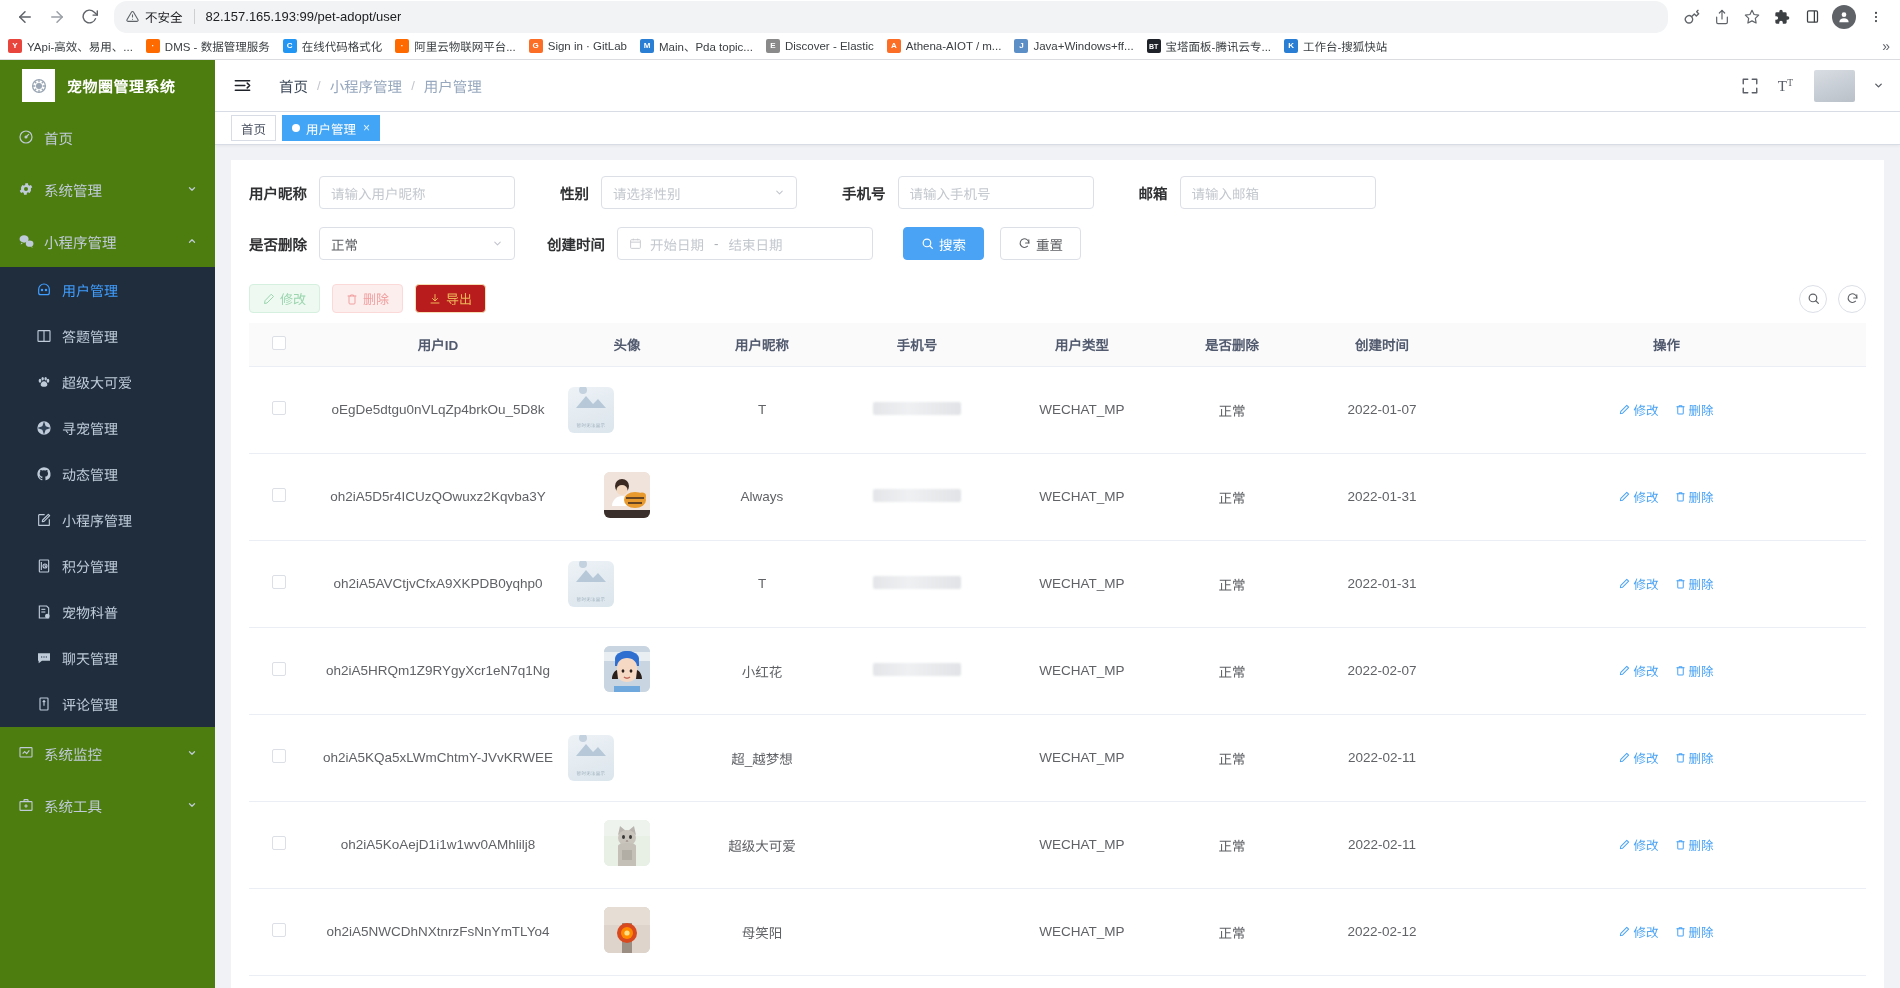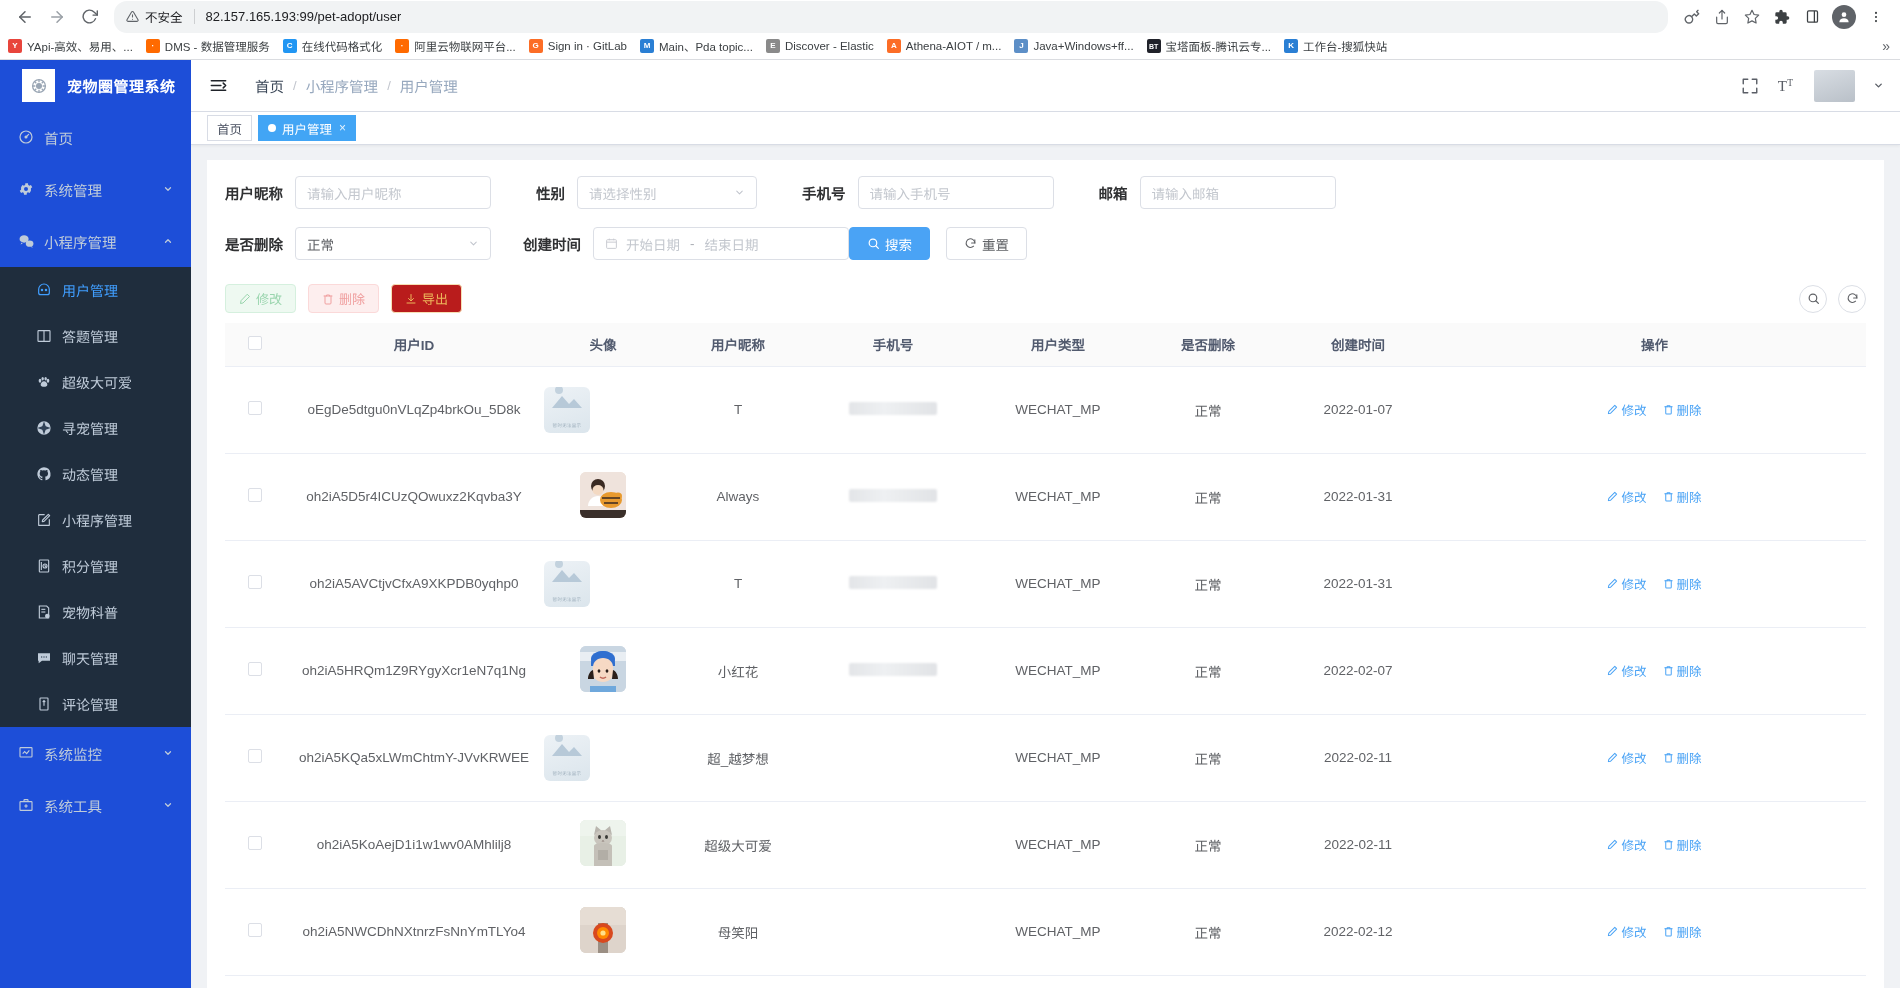--- a/index.html
+++ b/index.html
@@ -91,22 +91,22 @@
     display: flex; align-items: center; justify-content: center;
     font-size: 8px; color: #fff; font-weight: bold; line-height: 1;
   }
   #bm-overflow { margin-left: auto; color: #5f6368; font-size: 14px; flex: none; padding-right: 2px; }
 
   
   #app { display: flex; width: 1900px; height: 928px; }
 
   
   #sidebar {
-    width: 191px; flex: none;
-    background: #1d4ed8;
+    width: 215px; flex: none;
+    background: #4d7c0f;
     height: 928px;
     overflow: hidden;
     position: relative;
   }
   #brand {
     height: 51px;
     display: flex; align-items: center; gap: 12px;
     padding-left: 22px;
     color: #fff;
   }
@@ -711,21 +711,21 @@
         <div id="search-form">
           <div class="form-row">
             <div class="form-item">
               <span class="form-label">用户昵称</span>
               <span class="el-input" style="width:196px">
                 <span class="ph">请输入用户昵称</span>
               </span>
             </div>
             <div class="form-item" style="margin-left:45px">
               <span class="form-label">性别</span>
-              <span class="el-input" style="width:180px">
+              <span class="el-input" style="width:196px">
                 <span class="ph">请选择性别</span>
                 <span class="suffix">
                   <svg class="svgi" width="11" height="11" viewBox="0 0 24 24" fill="none" stroke="#c0c4cc" stroke-width="2.2" stroke-linecap="round" stroke-linejoin="round">
                       <polyline points="6 9 12 15 18 9"></polyline>
                     </svg>
                 </span>
               </span>
             </div>
             <div class="form-item" style="margin-left:45px">
               <span class="form-label">手机号</span>
@@ -762,21 +762,21 @@
                       <line x1="3" y1="9.5" x2="21" y2="9.5"></line>
                       <line x1="8" y1="3" x2="8" y2="6"></line>
                       <line x1="16" y1="3" x2="16" y2="6"></line>
                     </svg>
                 </span>
                 <span class="ph">开始日期</span>
                 <span class="dr-sep">-</span>
                 <span class="ph">结束日期</span>
               </span>
             </div>
-            <div class="form-item" style="">
+            <div class="form-item" style="margin-left:30px">
               <span class="el-btn primary">
                 <span>
                   <svg class="svgi" width="13" height="13" viewBox="0 0 24 24" fill="none" stroke="#ffffff" stroke-width="2.2" stroke-linecap="round">
                       <circle cx="11" cy="11" r="7"></circle>
                       <line x1="16.2" y1="16.2" x2="21" y2="21"></line>
                     </svg>
                 </span>
                 <span>搜索</span>
               </span>
               <span class="el-btn plain" style="margin-left:16px">

